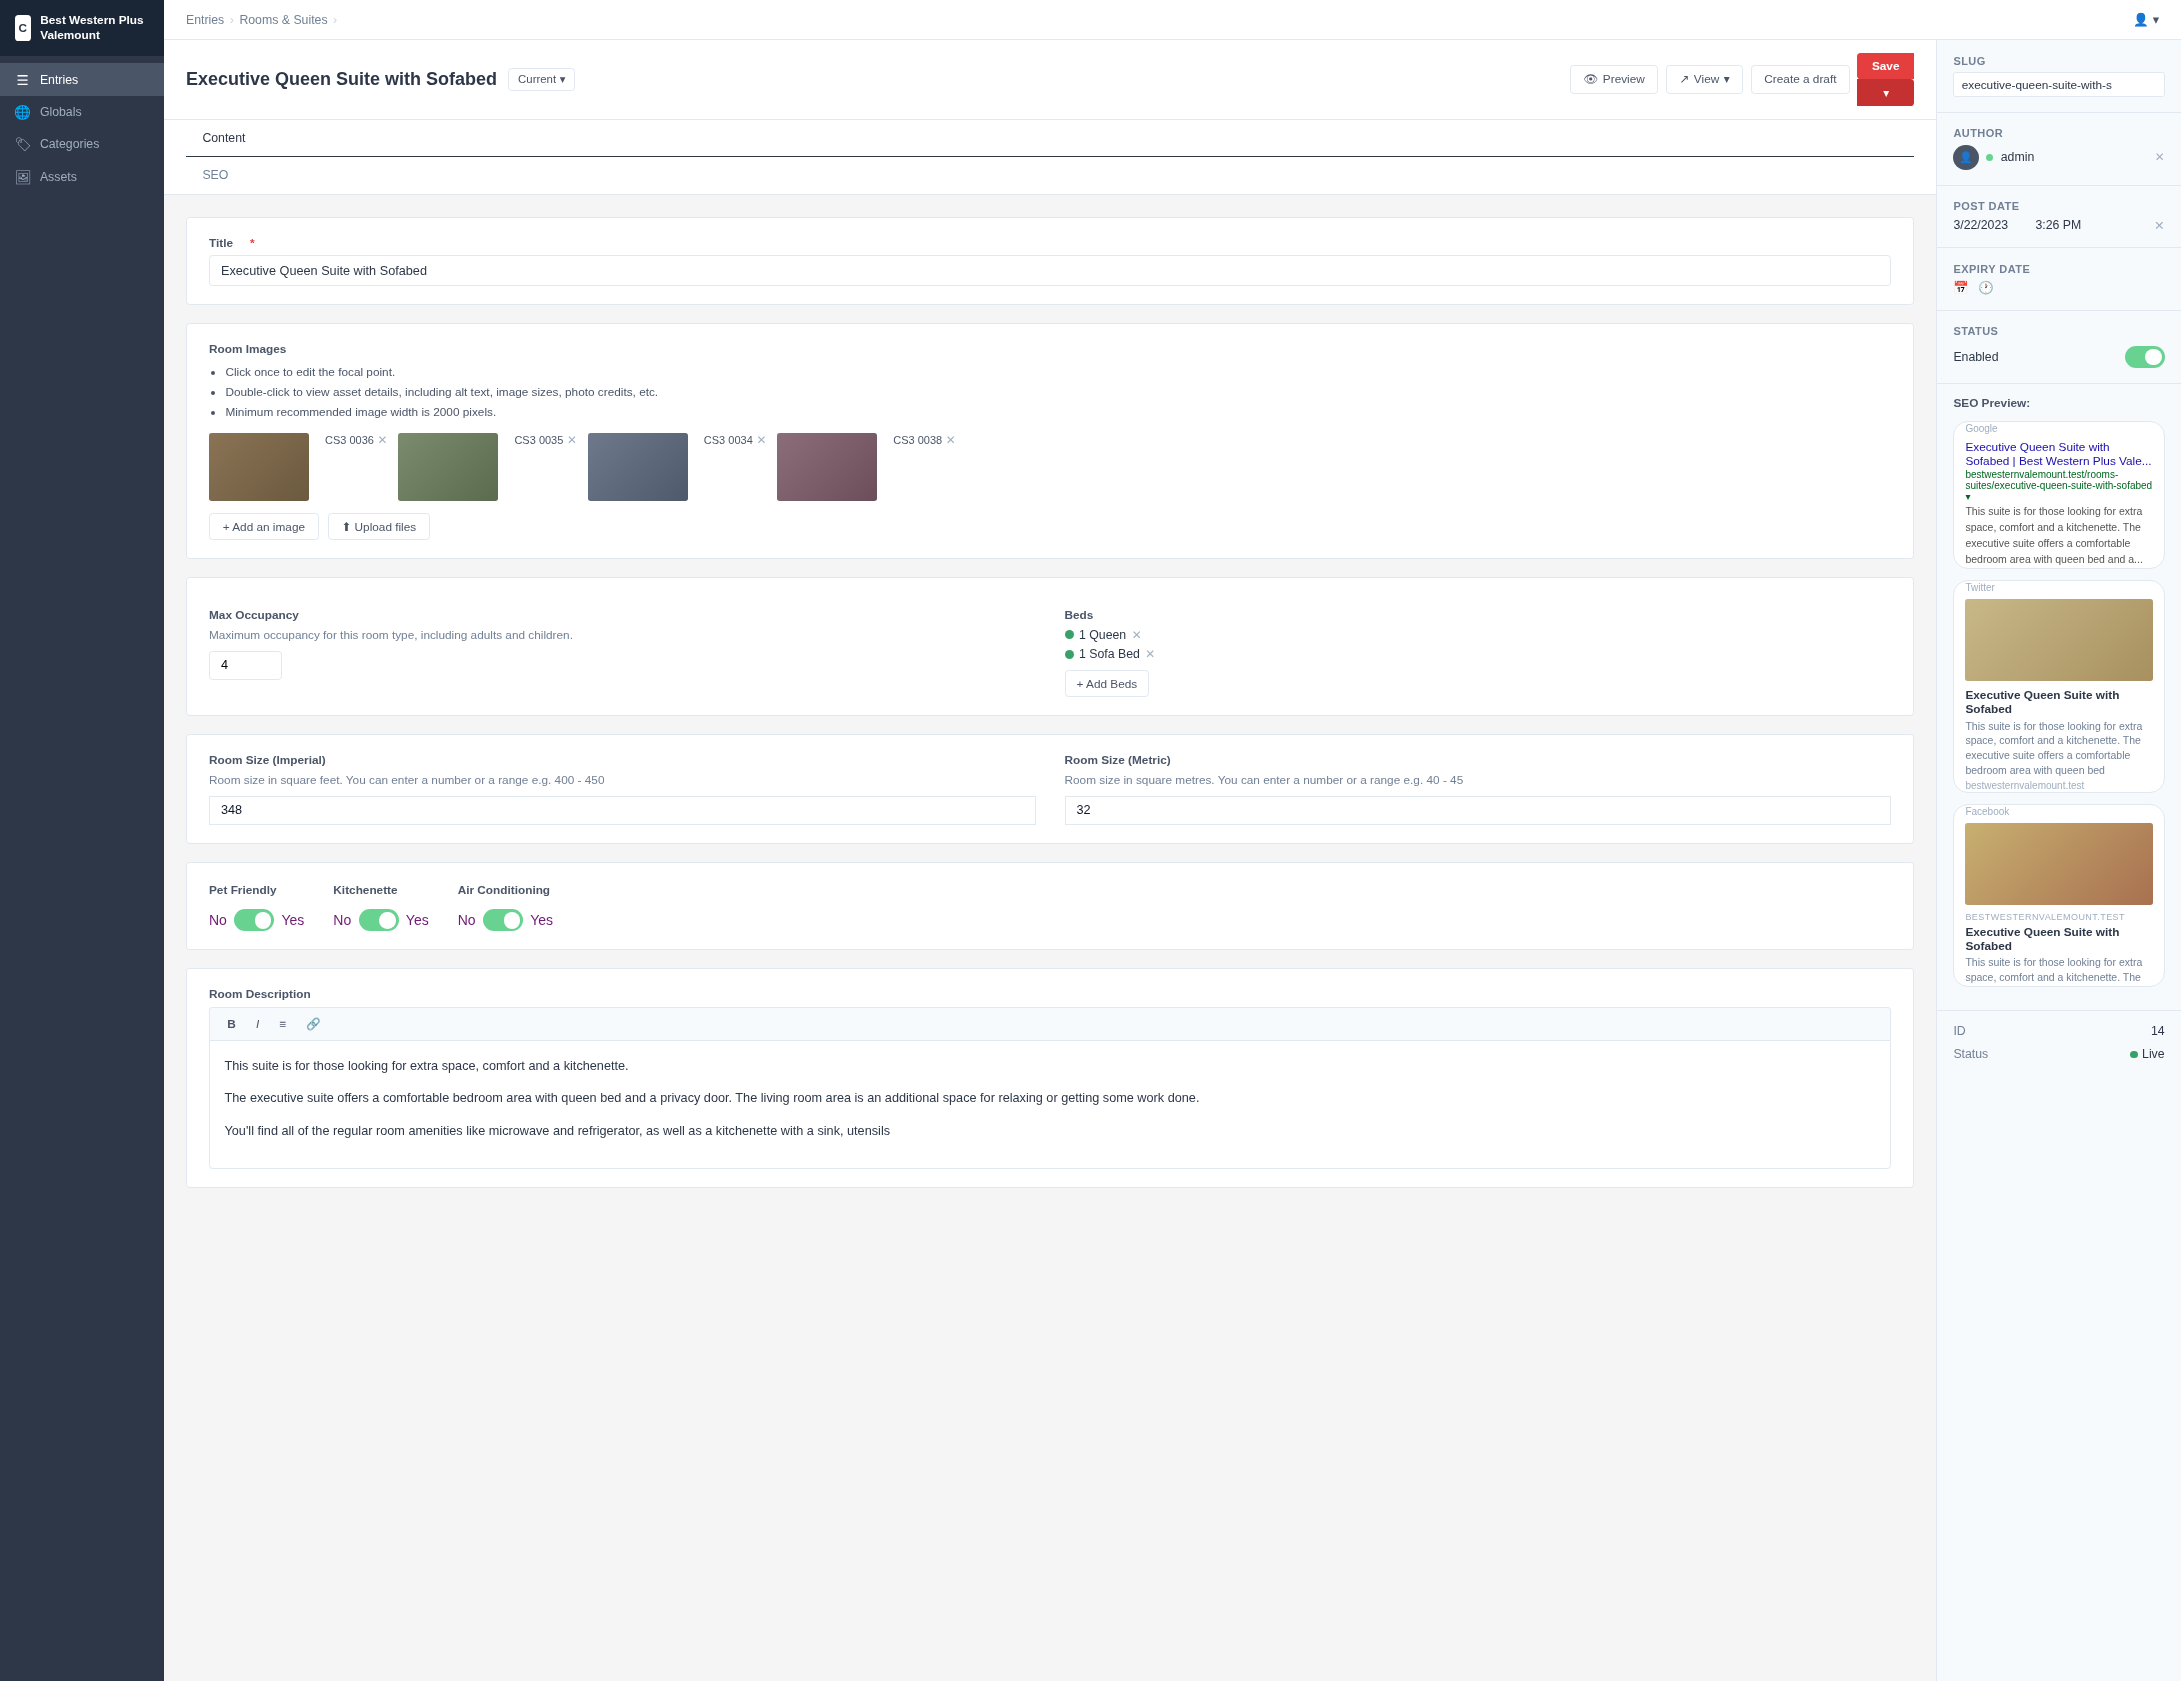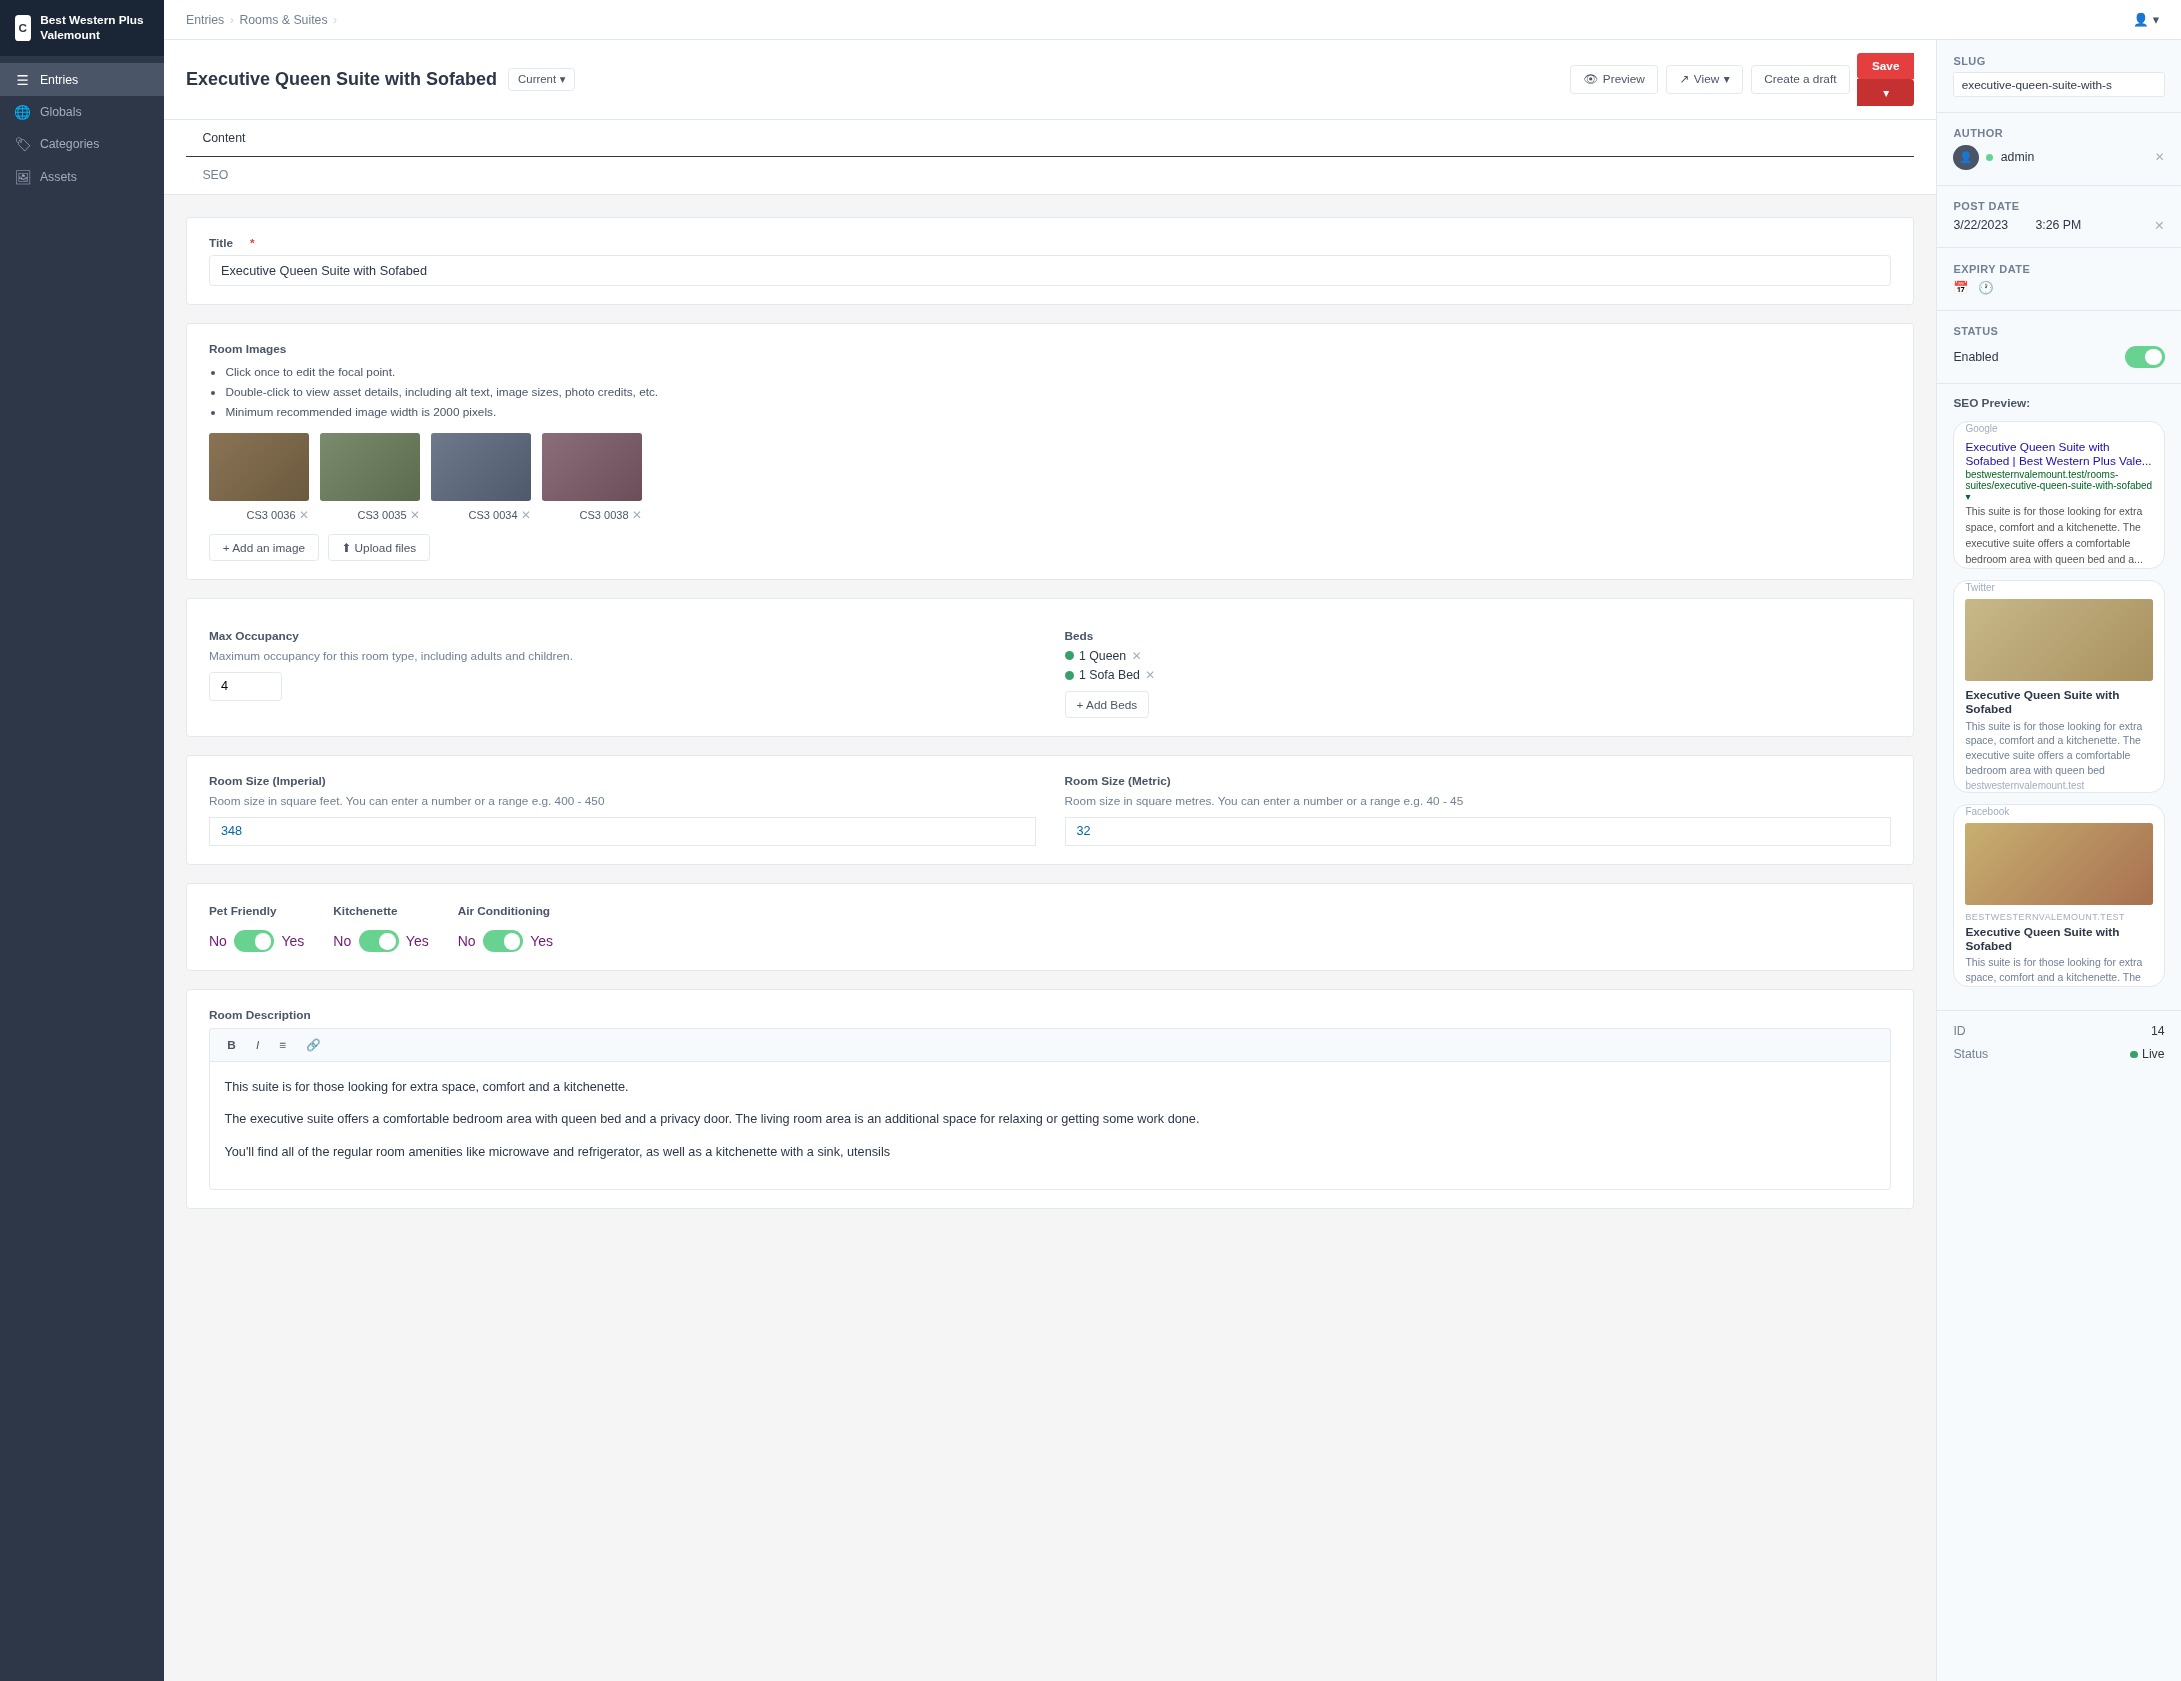--- a/index.html
+++ b/index.html
@@ -57,21 +57,21 @@
 
     .field-label { font-size: 11.8px; font-weight: 600; color: #4a5568; margin-bottom: 5.5px; display: flex; align-items: center; gap: 17px; }
     .required-star { color: #e53e3e; }
 
     .text-input { width: 100%; border: 0.9px solid #e2e8f0; border-radius: 3.6px; padding: 7.3px 11px; font-size: 12.7px; color: #2d3748; outline: none; }
     .room-images-instructions { margin-bottom: 11px; }
     .room-images-instructions ul { padding-left: 16.4px; }
     .room-images-instructions li { font-size: 11.8px; color: #4a5568; line-height: 1.7; }
 
     .images-grid { display: flex; gap: 11px; flex-wrap: wrap; margin-bottom: 12.7px; }
-    .image-item { display: flex; flex-direction: column; align-items: flex-end; gap: 7px; }
+    .image-item { display: flex; align-items: flex-start; gap: 16px; }
     .image-thumb { width: 100px; height: 68px; background: #d4c5a0; border-radius: 2.7px; overflow: hidden; position: relative; }
     .image-thumb-inner { width: 100%; height: 100%; background: linear-gradient(135deg, #c8b888, #a89060); display: flex; align-items: center; justify-content: center; }
     .image-label-row { display: flex; align-items: center; gap: 3.6px; font-size: 11px; color: #4a5568; }
     .image-label-row .remove-x { cursor: pointer; color: #a0aec0; font-size: 11.8px; }
 
     .image-actions { display: flex; gap: 9px; }
     .btn-add-image { border: 0.9px solid #e2e8f0; background: #fff; border-radius: 3.6px; padding: 5.5px 12.7px; font-size: 11.8px; color: #4a5568; cursor: pointer; display: flex; align-items: center; gap: 4.5px; }
     .btn-upload { border: 0.9px solid #e2e8f0; background: #fff; border-radius: 3.6px; padding: 5.5px 12.7px; font-size: 11.8px; color: #4a5568; cursor: pointer; display: flex; align-items: center; gap: 4.5px; }
 
     .two-col { display: flex; gap: 29px; margin-top: 18px; }
@@ -79,21 +79,21 @@
     .col-right { flex: 1; }
 
     .occupancy-input { border: 0.9px solid #e2e8f0; border-radius: 3.6px; padding: 6.4px 11px; font-size: 12.7px; width: 73px; }
 
     .beds-list { margin-bottom: 9px; }
     .bed-tag { display: flex; align-items: center; gap: 5.5px; margin-bottom: 5.5px; font-size: 12.3px; color: #2d3748; }
     .bed-dot { width: 9px; height: 9px; border-radius: 50%; background: #38a169; flex-shrink: 0; }
     .bed-remove { cursor: pointer; color: #a0aec0; font-size: 11.8px; }
     .btn-add-beds { border: 0.9px solid #e2e8f0; background: #fff; border-radius: 3.6px; padding: 5.5px 11px; font-size: 11.8px; color: #4a5568; cursor: pointer; display: flex; align-items: center; gap: 3.6px; }
 
-    .size-input { width: 100%; border: 0.9px solid #e2e8f0; border-radius: 0; padding: 6.4px 11px; font-size: 12.7px; color: #0369a1; }
+    .size-input { width: 100%; border: 0.9px solid #e2e8f0; border-radius: 0; padding: 6.4px 11px; font-size: 12.7px; color: #0f172a; }
 
     .toggles-row { display: flex; gap: 29px; margin-top: 2px; }
     .toggle-field { display: flex; flex-direction: column; gap: 7.3px; }
     .toggle-row { display: flex; align-items: center; gap: 7.3px; }
     .toggle-label { font-size: 14px; color: #701a75; }
 
     
     .toggle-switch { position: relative; width: 40px; height: 22px; }
     .toggle-switch input { opacity: 0; width: 0; height: 0; }
     .toggle-slider { position: absolute; cursor: pointer; top: 0; left: 0; right: 0; bottom: 0; background: #68d391; border-radius: 22px; transition: .2s; }

